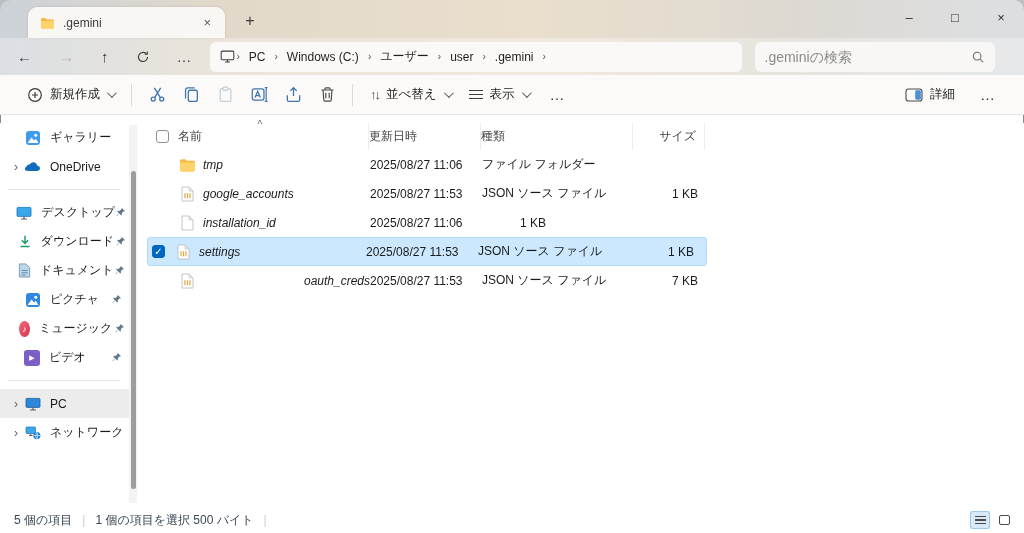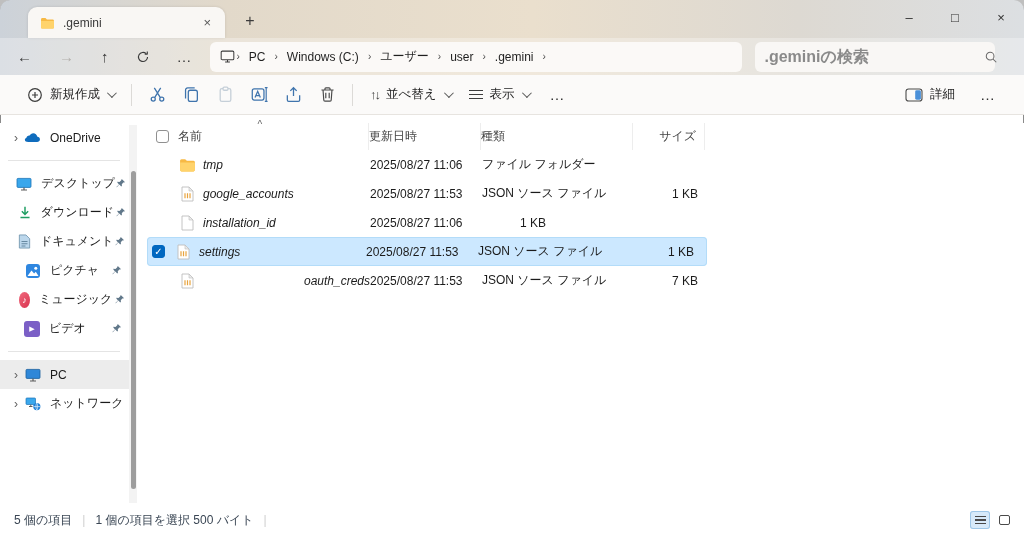--- a/index.html
+++ b/index.html
@@ -28,21 +28,21 @@
   .navbtns { display:flex; align-items:center; gap:27px; padding:0 18px 0 17px; }
   .navbtn { font-size:15px; color:#3b3b3b; line-height:1; }
   .navbtn.disabled { color:#b3b0ac; }
   .crumbbox { width:532px; height:30px; background:#fbf9f7; border-radius:6px;
     display:flex; align-items:center; padding:0 6px 0 10px; }
   .crumb { font-size:12px; color:#1f1f1f; padding:0 7px; white-space:nowrap; }
   .chev { font-size:10px; color:#4c4c4c; padding:0 2px; }
   .searchbox { width:240px; height:30px; background:#f9f7f5; border-radius:6px;
     margin-left:13px; display:flex; align-items:center; padding:0 10px; }
   .searchbox input { flex:1; border:none; outline:none; background:transparent;
-    font-size:16px; color:#0f172a; font-family:inherit;font-weight:bold; }
+    font-size:14px; color:#0f172a; font-family:inherit; }
   .searchbox input::placeholder { color:#8a8a8a; }
 
   
   .toolbar { position:absolute; left:0; top:75px; width:100%; height:40px;
     background:#fbfaf9; border-bottom:1px solid #e7e4e0;
     display:flex; align-items:center; }
   .tb-left { display:flex; align-items:center; padding-left:18px; flex:1; }
   .tb-btn { display:flex; align-items:center; gap:7px; font-size:12.5px;
     color:#1f1f1f; padding:6px 9px; border-radius:4px; }
   .tb-ico { width:34px; display:flex; justify-content:center; padding:5px 0; }
@@ -251,20 +251,31 @@
         <span>詳細</span>
       </div>
       <span class="dots">…</span>
     </div>
   </div>
 
   <div class="bodyarea">
 
     <div class="sidebar">
       <div class="side-item">
+        <span class="side-chev"></span>
+        <span class="side-ico">
+          <svg width="16" height="16" viewBox="0 0 16 16">
+              <rect x="1" y="1" width="14" height="14" rx="3" fill="#3f9bf0"></rect>
+              <circle cx="10.8" cy="5.2" r="1.5" fill="#fff"></circle>
+              <path d="M2.5 13l4-5.4 2.6 3 1.7-1.8 2.7 4.2z" fill="#fff"></path>
+            </svg>
+        </span>
+        <span class="side-label">ギャラリー</span>
+      </div>
+      <div class="side-item">
         <span class="side-chev">›</span>
         <span class="side-ico">
           <svg width="17" height="11" viewBox="0 0 16 10">
               <path d="M4 9.2h8.3c1.5 0 2.7-1 2.7-2.4 0-1.3-1-2.3-2.4-2.4C12.2 2.5 10.6 1 8.7 1 7.2 1 5.9 1.9 5.3 3.2 3.8 3 2.4 4 2.2 5.5 1.2 5.8 0.8 6.6 0.8 7.3c0 1.1 1.3 1.9 3.2 1.9z" fill="#0f6cbd"></path>
             </svg>
         </span>
         <span class="side-label">OneDrive</span>
       </div>
       <div class="side-sep"></div>
       <div class="side-item">

